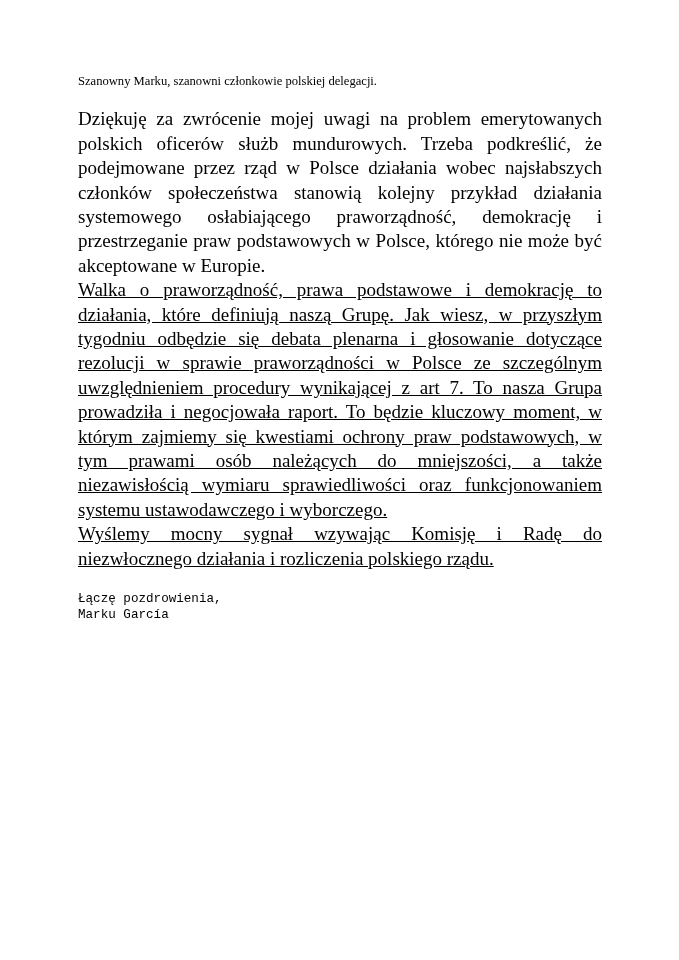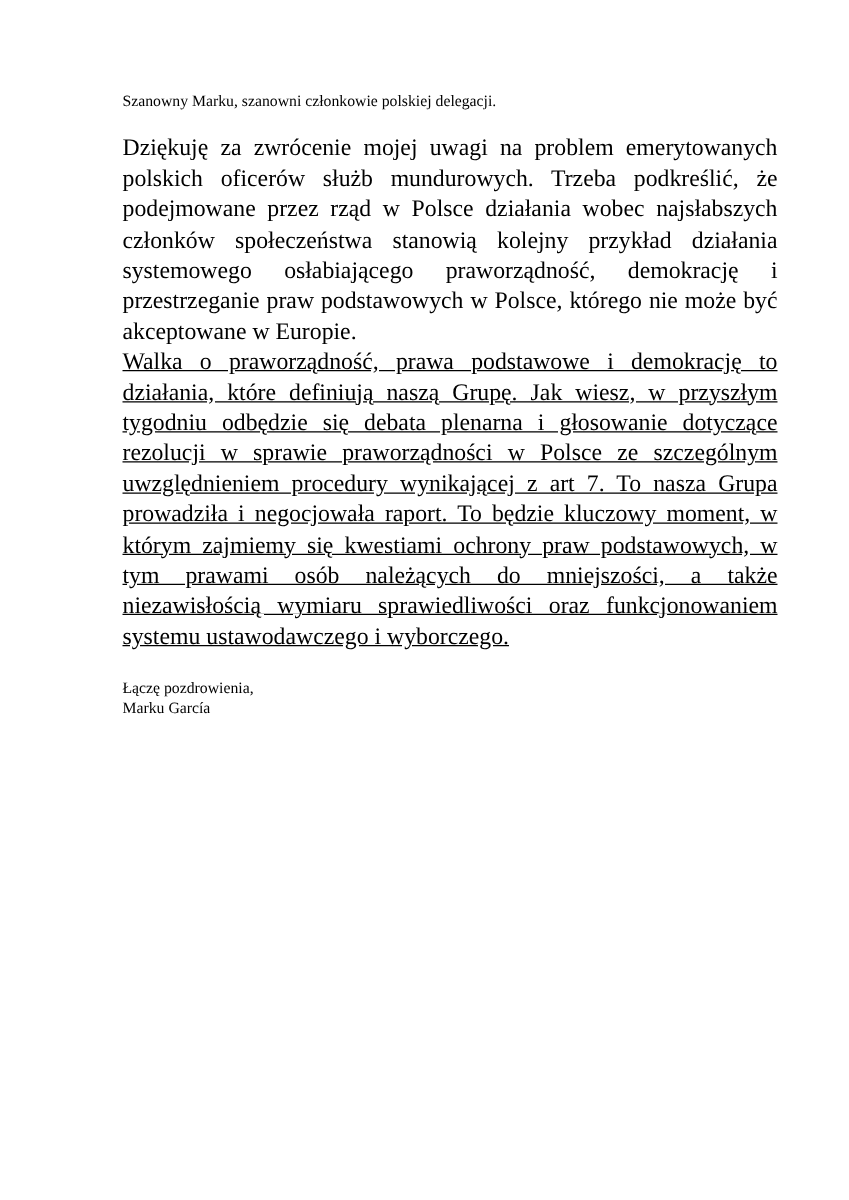--- a/index.html
+++ b/index.html
@@ -19,21 +19,20 @@
     width: 679px;
     height: 960px;
     background: #ffffff;
     box-sizing: border-box;
   }
   .letter-body {
     position: absolute;
     left: 78px;
     top: 74px;
     width: 524px;
-    margin-left: 20px;
   }
   .salutation {
     font-size: 12.6px;
     line-height: 1.22;
     margin: 0 0 18px 0;
     text-align: left;
   }
   .para {
     font-size: 19px;
     line-height: 1.285;
@@ -43,37 +42,39 @@
     hyphens: none;
   }
   .para + .para {
     margin-top: 0px;
     text-decoration: underline;
   }
   .closing {
     margin-top: 20px;
     font-size: 12.6px;
     line-height: 1.285;
+    font-family: Liberation Mono, monospace;
   }
   .closing div {
     text-align: left;
   }
 </style>
 </head>
 <body>
 
 <div class="page">
   <div class="letter-body">
 
     <p class="salutation">Szanowny Marku, szanowni członkowie polskiej delegacji.</p>
 
     <p class="para">Dziękuję za zwrócenie mojej uwagi na problem emerytowanych polskich oficerów służb mundurowych. Trzeba podkreślić, że podejmowane przez rząd w Polsce działania wobec najsłabszych członków społeczeństwa stanowią kolejny przykład działania systemowego osłabiającego praworządność, demokrację i przestrzeganie praw podstawowych w Polsce, którego nie może być akceptowane w Europie.</p>
 
     <p class="para">Walka o praworządność, prawa podstawowe i demokrację to działania, które definiują naszą Grupę. Jak wiesz, w przyszłym tygodniu odbędzie się debata plenarna i głosowanie dotyczące rezolucji w sprawie praworządności w Polsce ze szczególnym uwzględnieniem procedury wynikającej z art 7. To nasza Grupa prowadziła i negocjowała raport. To będzie kluczowy moment, w którym zajmiemy się kwestiami ochrony praw podstawowych, w tym prawami osób należących do mniejszości, a także niezawisłością wymiaru sprawiedliwości oraz funkcjonowaniem systemu ustawodawczego i wyborczego.</p>
 
+    <p class="para">Wyślemy mocny sygnał wzywając Komisję i Radę do niezwłocznego działania i rozliczenia polskiego rządu.</p>
 
 
     <div class="closing">
       <div>Łączę pozdrowienia,</div>
       <div>Marku García</div>
     </div>
 
   </div>
 </div>
 

